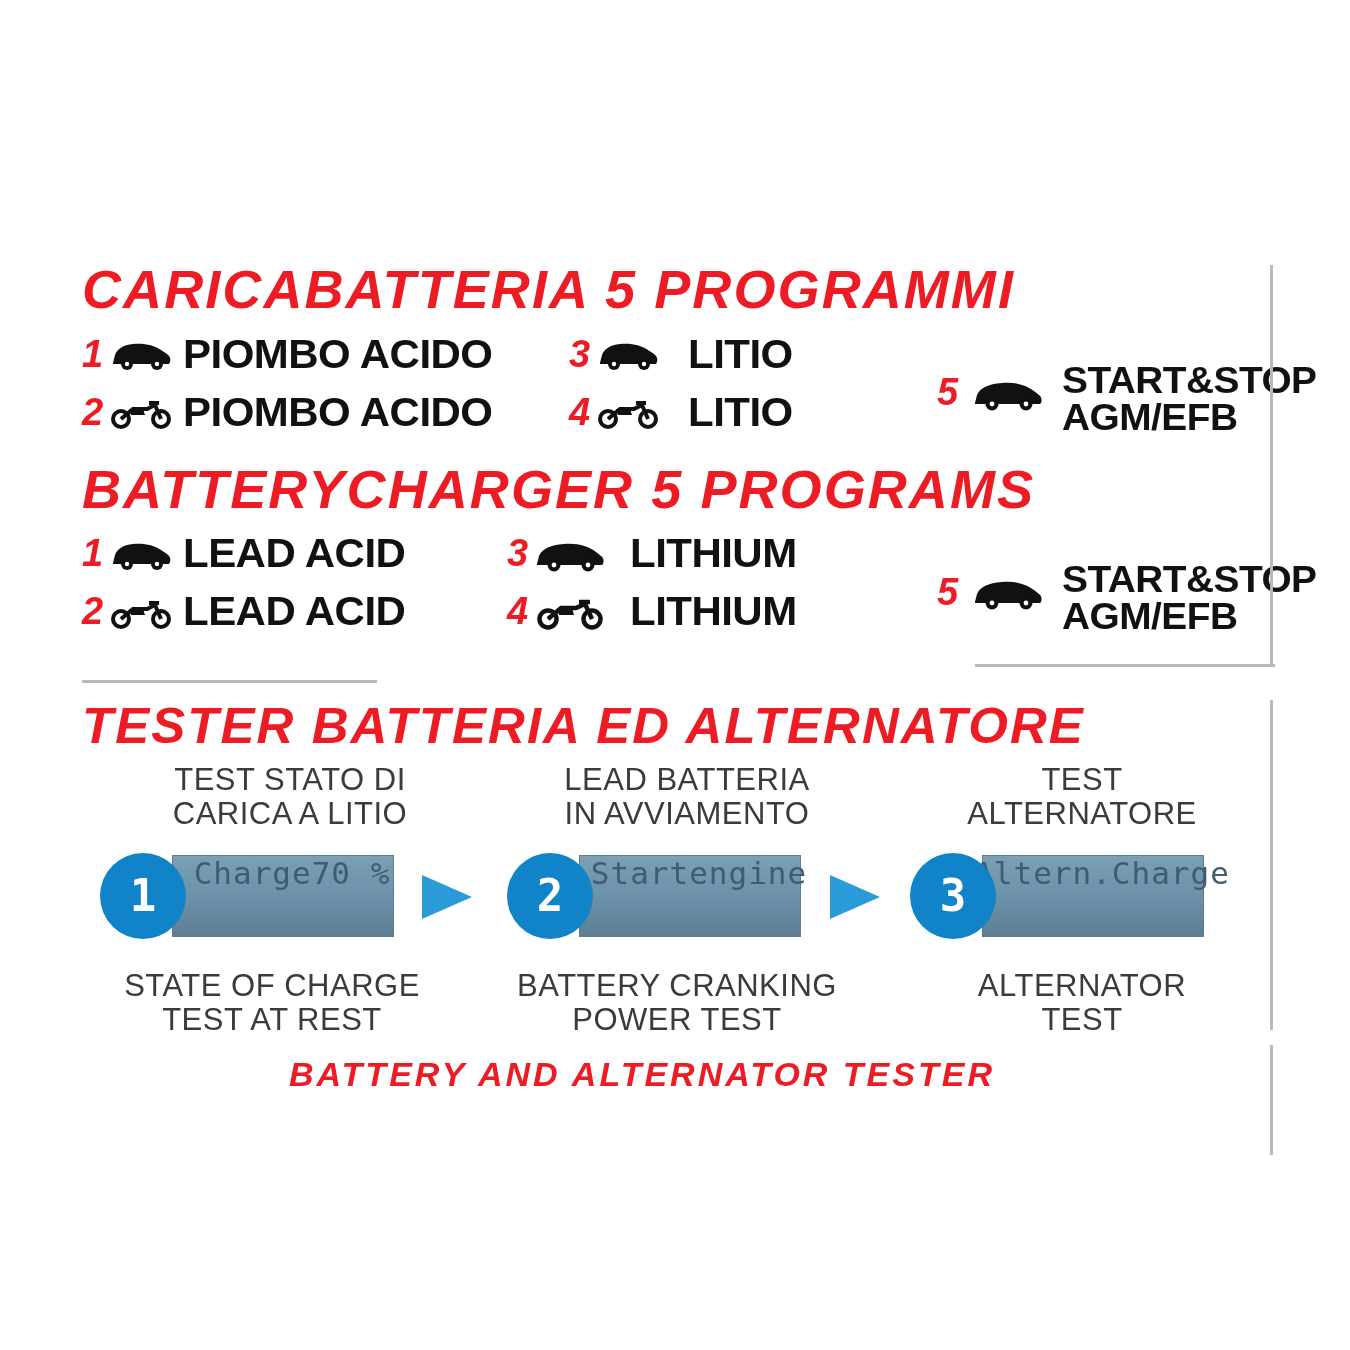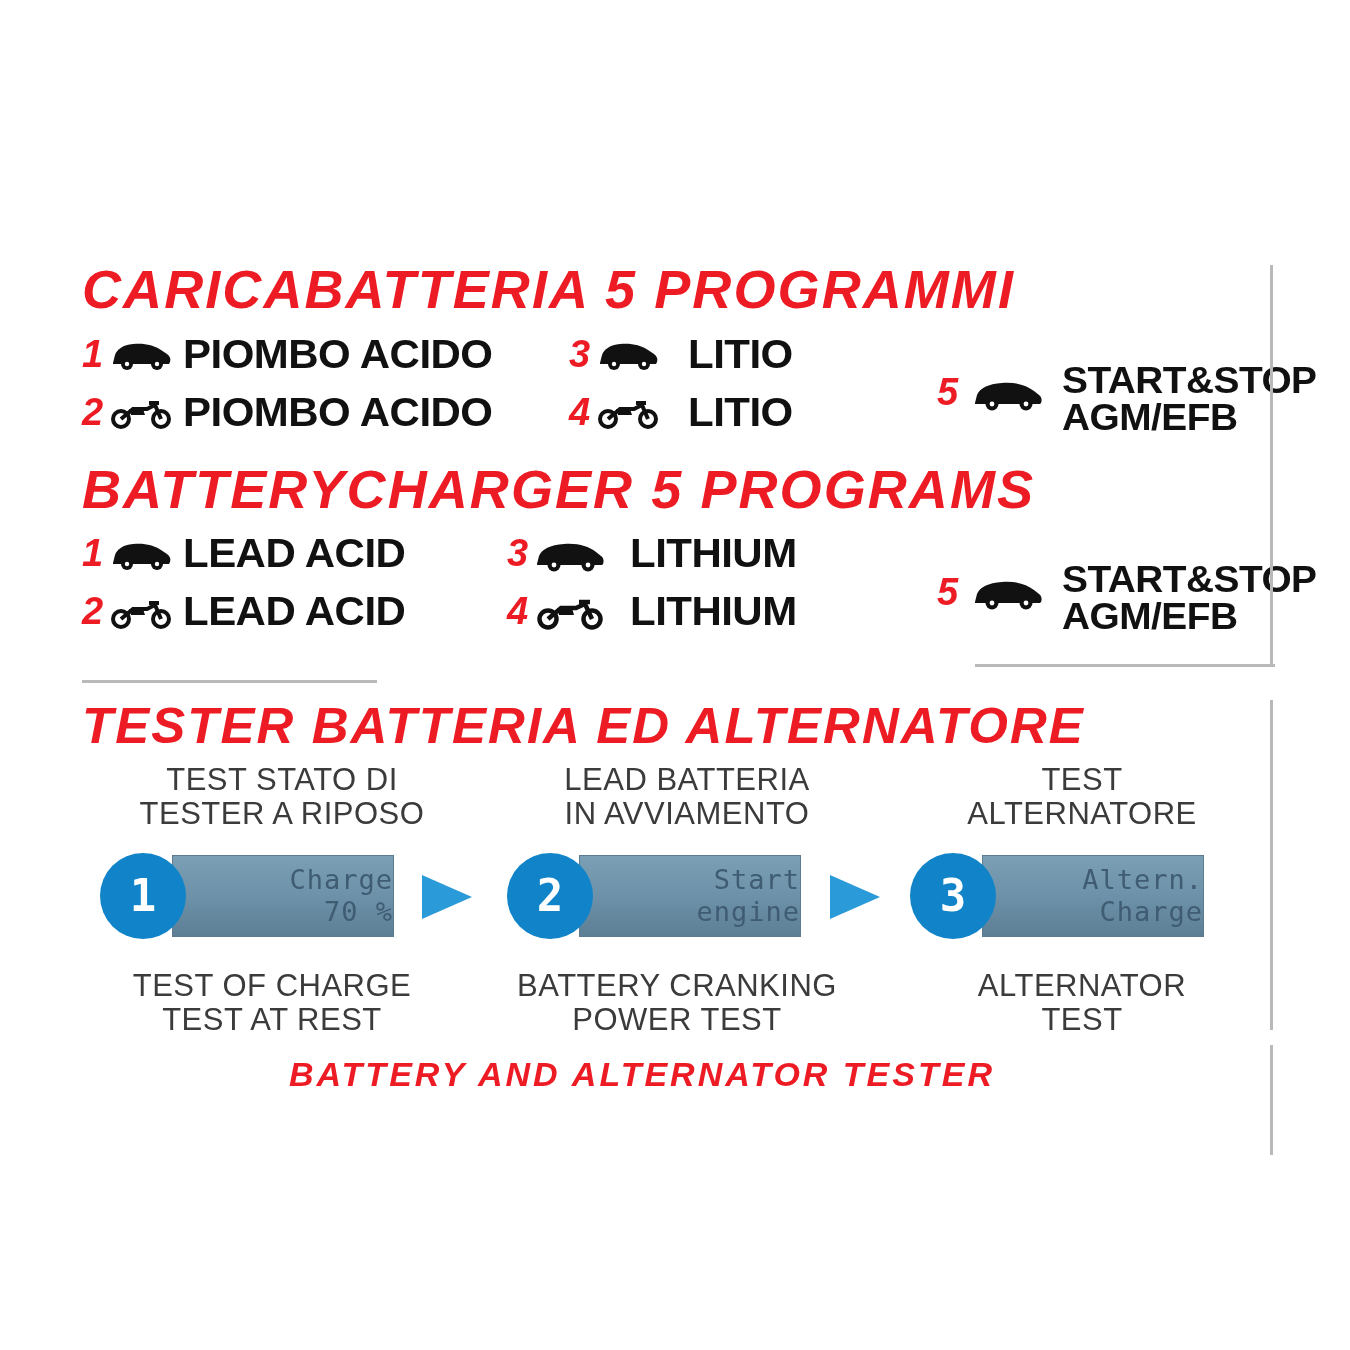--- a/index.html
+++ b/index.html
@@ -125,30 +125,28 @@
     font-family: "DejaVu Sans Mono", monospace;
     z-index: 2;
   }
   .lcd {
     width: 222px;
     height: 82px;
     margin-left: -14px;
     background: linear-gradient(180deg,#7b9fb4 0%, #6e93aa 45%, #5d7f96 100%);
     border: 1px solid #5e7c90;
     display: flex;
-    flex-direction: column;
     justify-content: center;
     padding-left: 18px;
     box-sizing: border-box;
     color: #3f5c73;
     font-family: "DejaVu Sans Mono", monospace;
-    font-size: 27px;
+    font-size: 31px;
     line-height: 1.15;
     letter-spacing: 1px;
-    align-items: flex-end;
   }
   .arrow {
     position: absolute;
     top: 22px;
     width: 0; height: 0;
     border-top: 22px solid transparent;
     border-bottom: 22px solid transparent;
     border-left: 50px solid #2a9bd8;
   }
   .cols3 {
@@ -333,23 +331,23 @@
   <div class="rule" style="left:975px; top:664px; width:300px; height:3px;"></div>
   <div class="rule" style="left:82px; top:680px; width:295px; height:3px;"></div>
   <div class="rule" style="left:1270px; top:700px; width:3px; height:330px;"></div>
   <div class="rule" style="left:1270px; top:1045px; width:3px; height:110px;"></div>
 
   <div class="tester-block">
 
     <div class="red-title" style="font-size:50px;">TESTER BATTERIA ED ALTERNATORE</div>
 
     <div class="cols3" style="height:80px; margin-top:10px;">
-      <div class="col3" style="left:20px;">
+      <div class="col3" style="left:28px;">
         <div class="grey-cap">TEST STATO DI</div>
-        <div class="grey-cap">TESTER A RIPOSO</div>
+        <div class="grey-cap">CARICA A LITIO</div>
       </div>
       <div class="col3" style="left:425px;">
         <div class="grey-cap">LEAD BATTERIA</div>
         <div class="grey-cap">IN AVVIAMENTO</div>
       </div>
       <div class="col3" style="left:820px;">
         <div class="grey-cap">TEST</div>
         <div class="grey-cap">ALTERNATORE</div>
       </div>
     </div>
@@ -379,21 +377,21 @@
         <div class="circle">3</div>
         <div class="lcd">
           <div>Altern.</div>
           <div>Charge</div>
         </div>
       </div>
     </div>
 
     <div class="cols3" style="height:80px; margin-top:6px;">
       <div class="col3" style="left:10px;">
-        <div class="grey-cap">TEST OF CHARGE</div>
+        <div class="grey-cap">STATE OF CHARGE</div>
         <div class="grey-cap">TEST AT REST</div>
       </div>
       <div class="col3" style="left:415px;">
         <div class="grey-cap">BATTERY CRANKING</div>
         <div class="grey-cap">POWER TEST</div>
       </div>
       <div class="col3" style="left:820px;">
         <div class="grey-cap">ALTERNATOR</div>
         <div class="grey-cap">TEST</div>
       </div>

